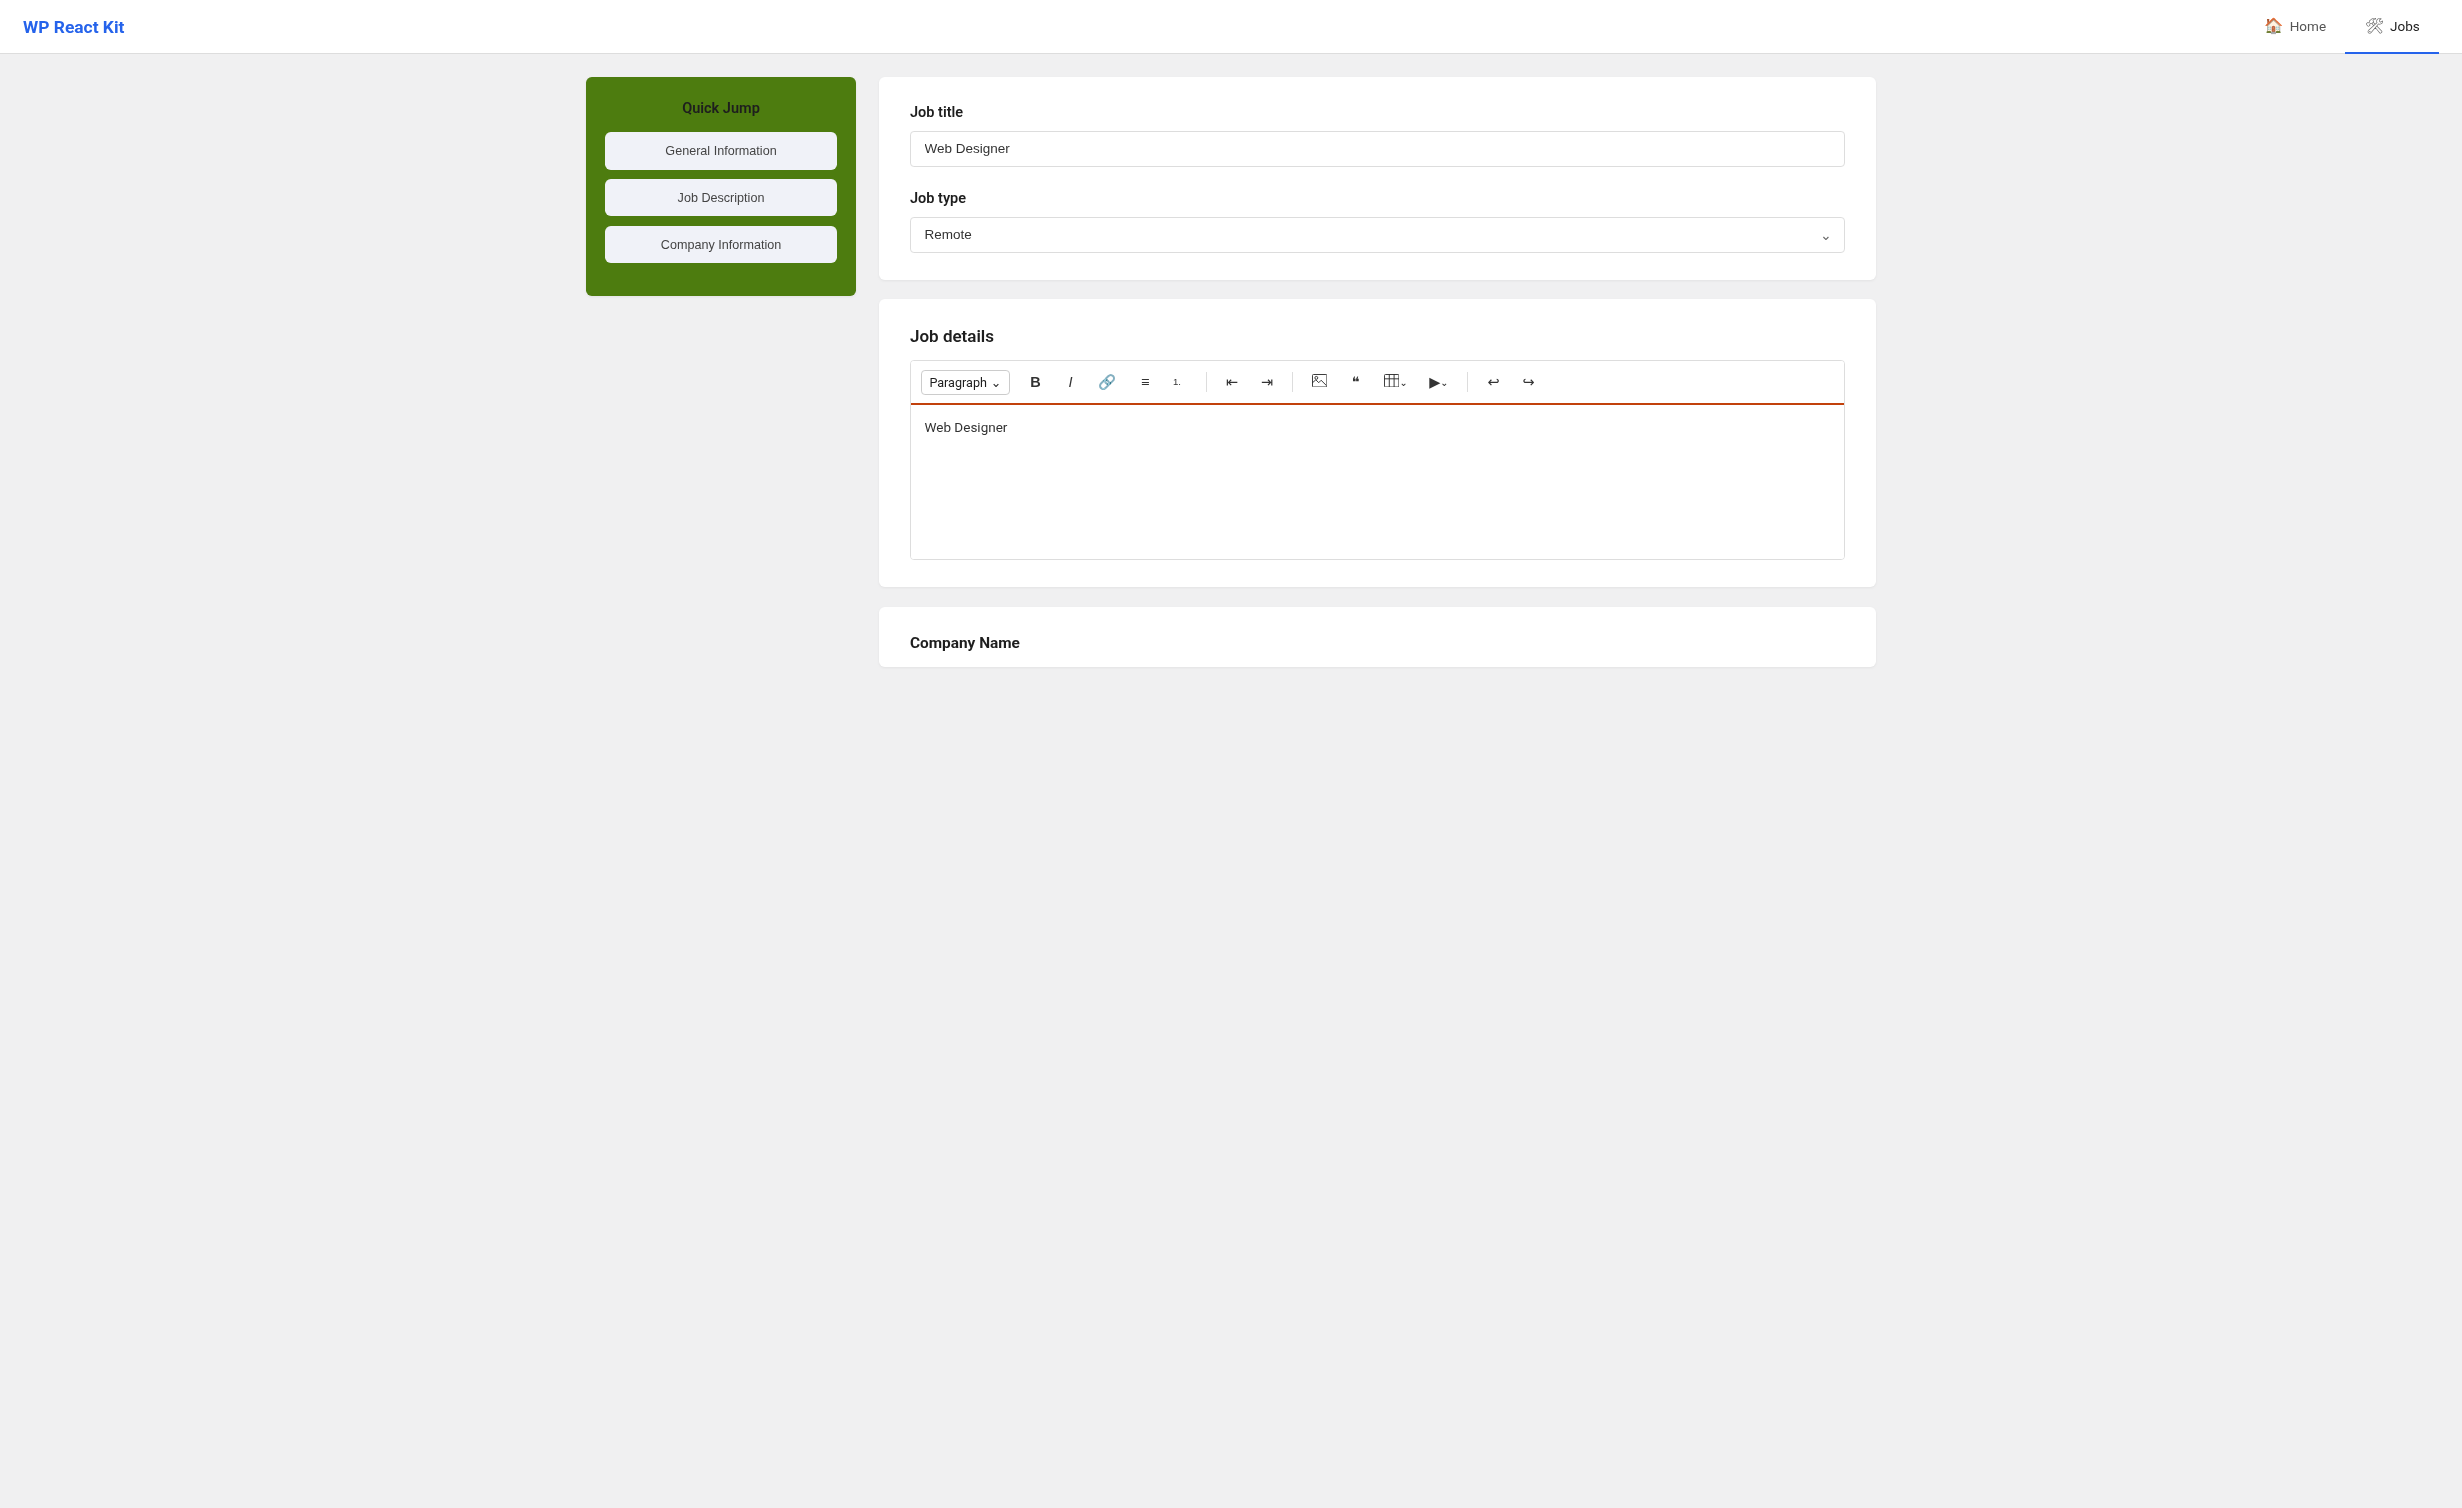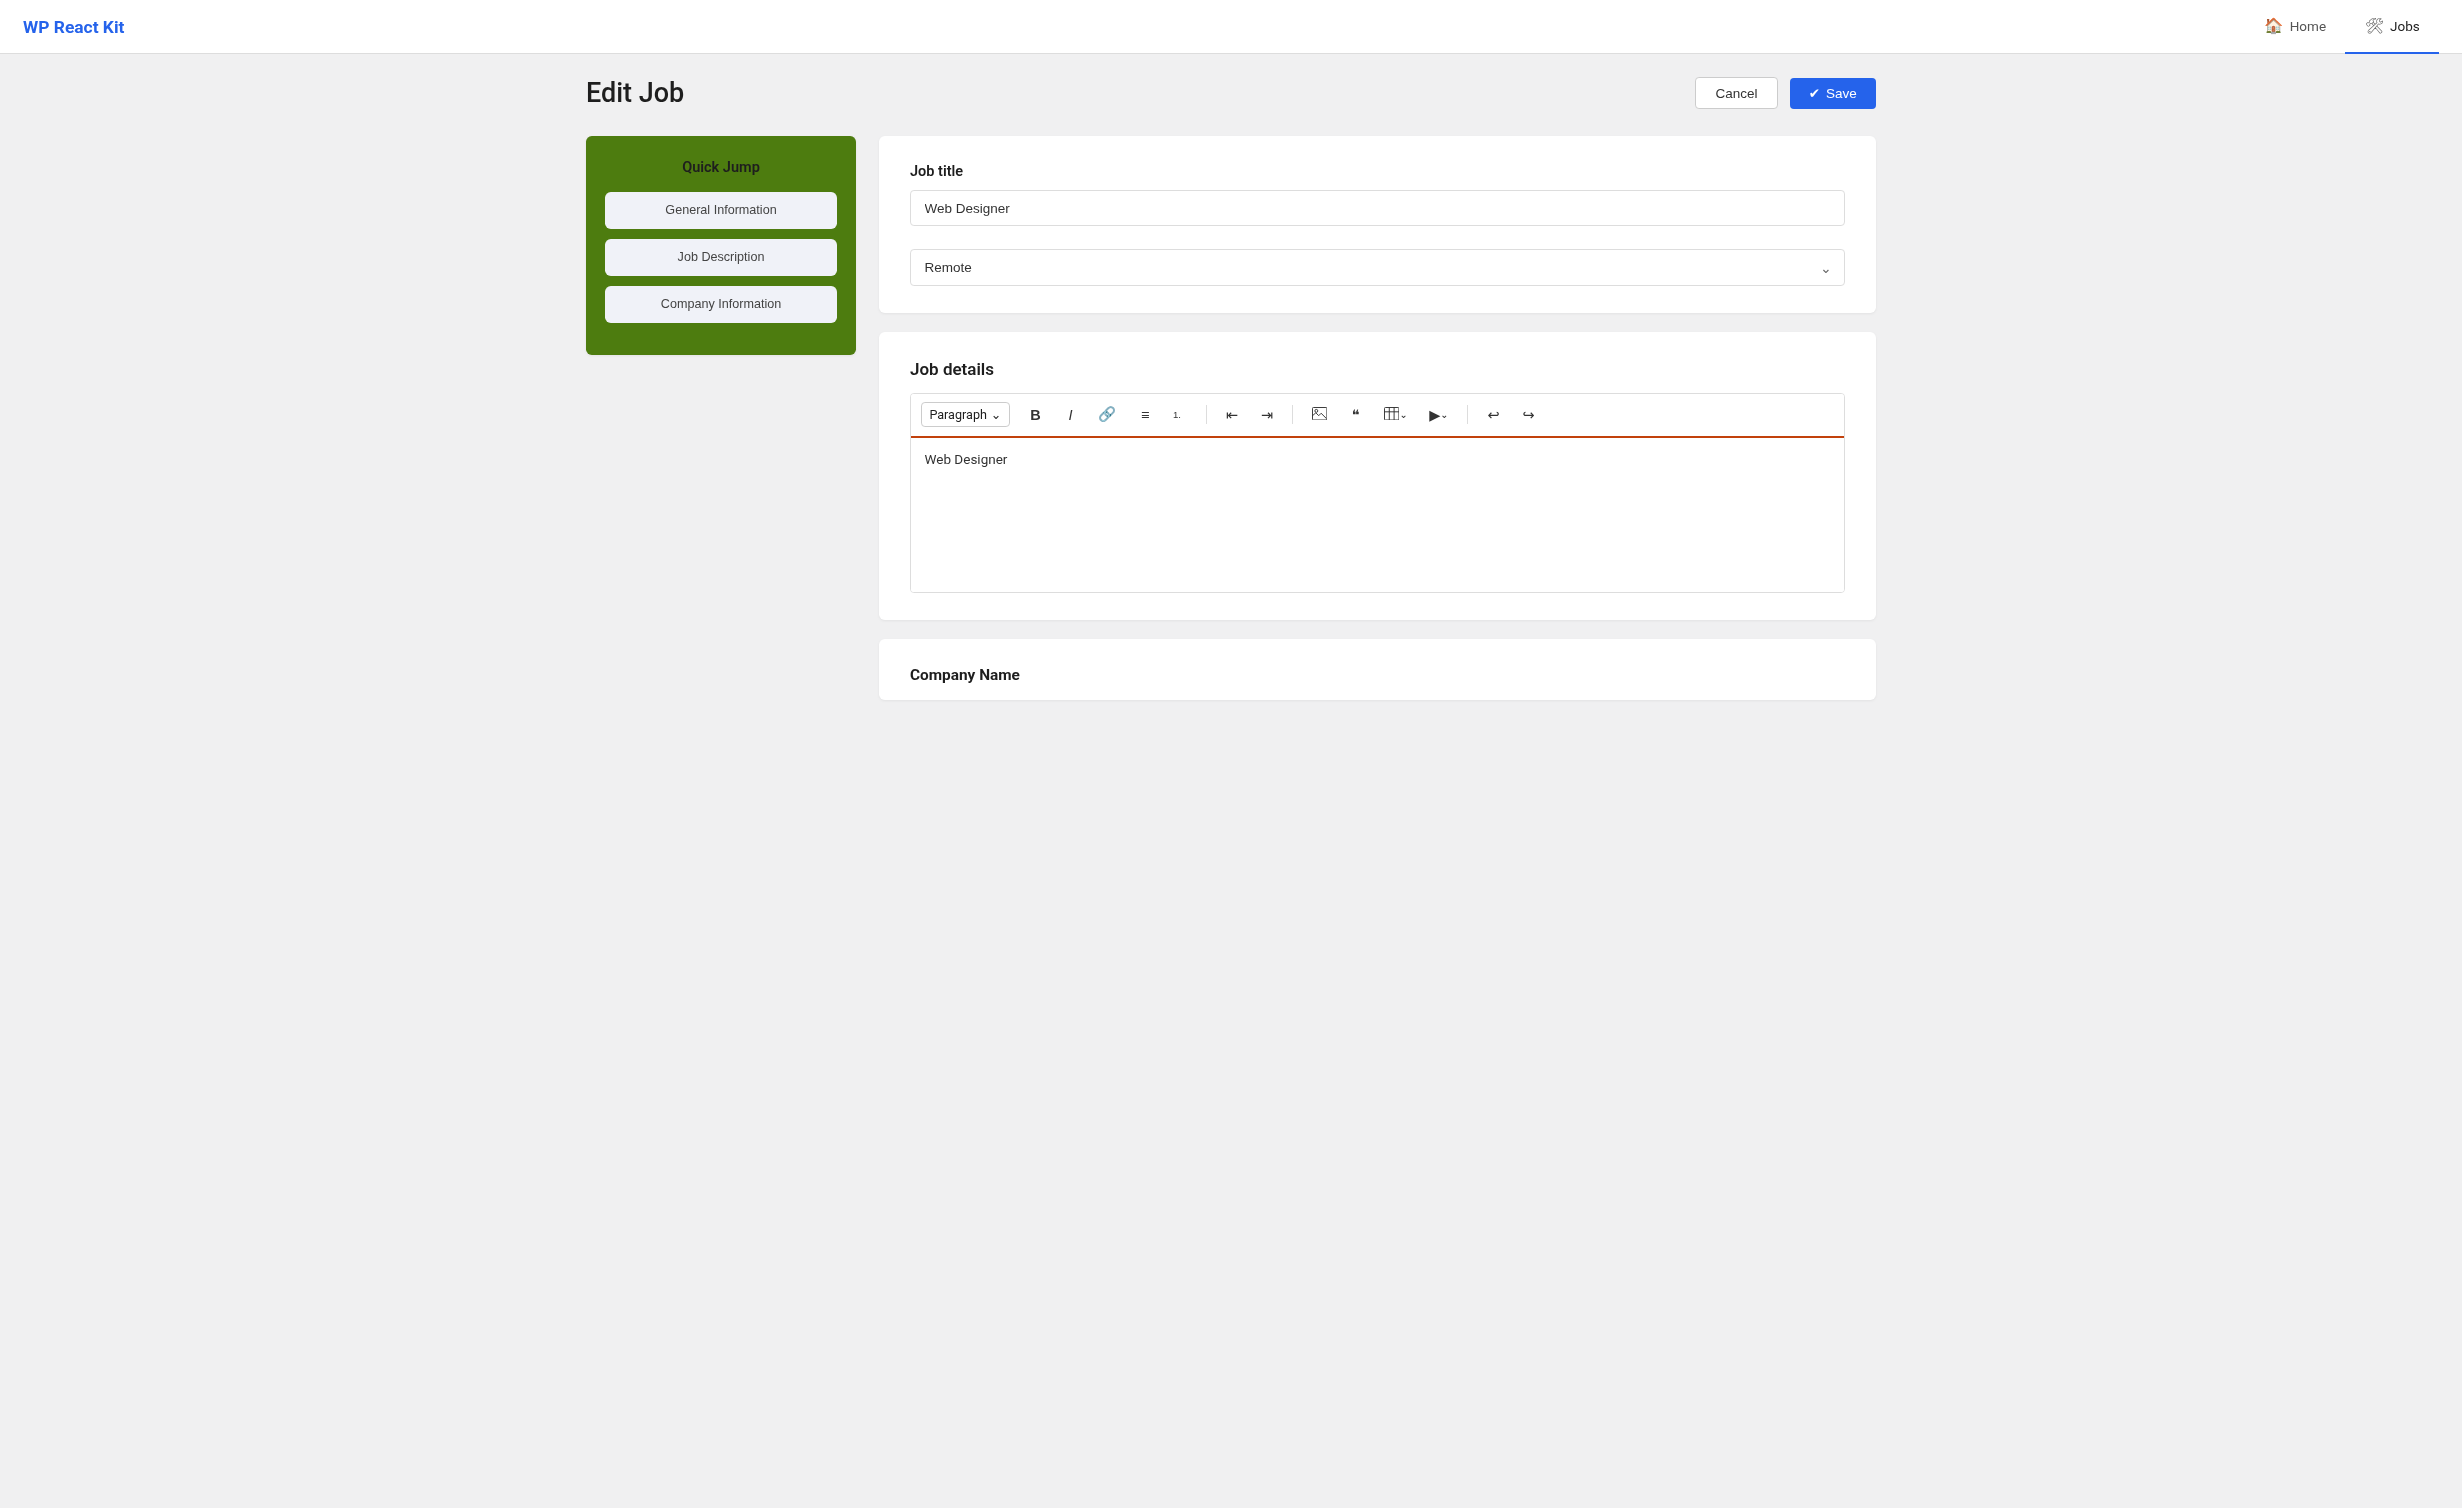--- a/index.html
+++ b/index.html
@@ -331,30 +331,20 @@
     <a class="nav-link active">
       <span class="nav-icon">🛠</span>
       <span>Jobs</span>
     </a>
   </div>
 </nav>
 
 <div class="page-wrapper">
 
 
-  <div class="page-header">
-    <h1 class="page-title">Edit Job</h1>
-    <div class="header-actions">
-      <button class="btn-cancel">Cancel</button>
-      <button class="btn-save">
-        <span>✔</span>
-        <span>Save</span>
-      </button>
-    </div>
-  </div>
 
   <div class="main-layout">
 
     <aside class="sidebar">
       <div class="sidebar-title">Quick Jump</div>
       <button class="quick-jump-btn">
         <span>General Information</span>
       </button>
       <button class="quick-jump-btn">
         <span>Job Description</span>
@@ -365,20 +355,21 @@
     </aside>
 
     <div class="content-area">
 
       <div class="card">
         <div class="form-group">
           <label class="form-label">Job title</label>
           <input type="text" class="form-input" value="Web Designer" style="">
         </div>
         <div class="form-group">
+          <label class="form-label">Job type</label>
           <div class="form-select-wrapper">
             <select class="form-select">
               <option>Remote</option>
               <option>On-site</option>
               <option>Hybrid</option>
             </select>
             <span class="select-chevron">⌄</span>
           </div>
         </div>
       </div>

